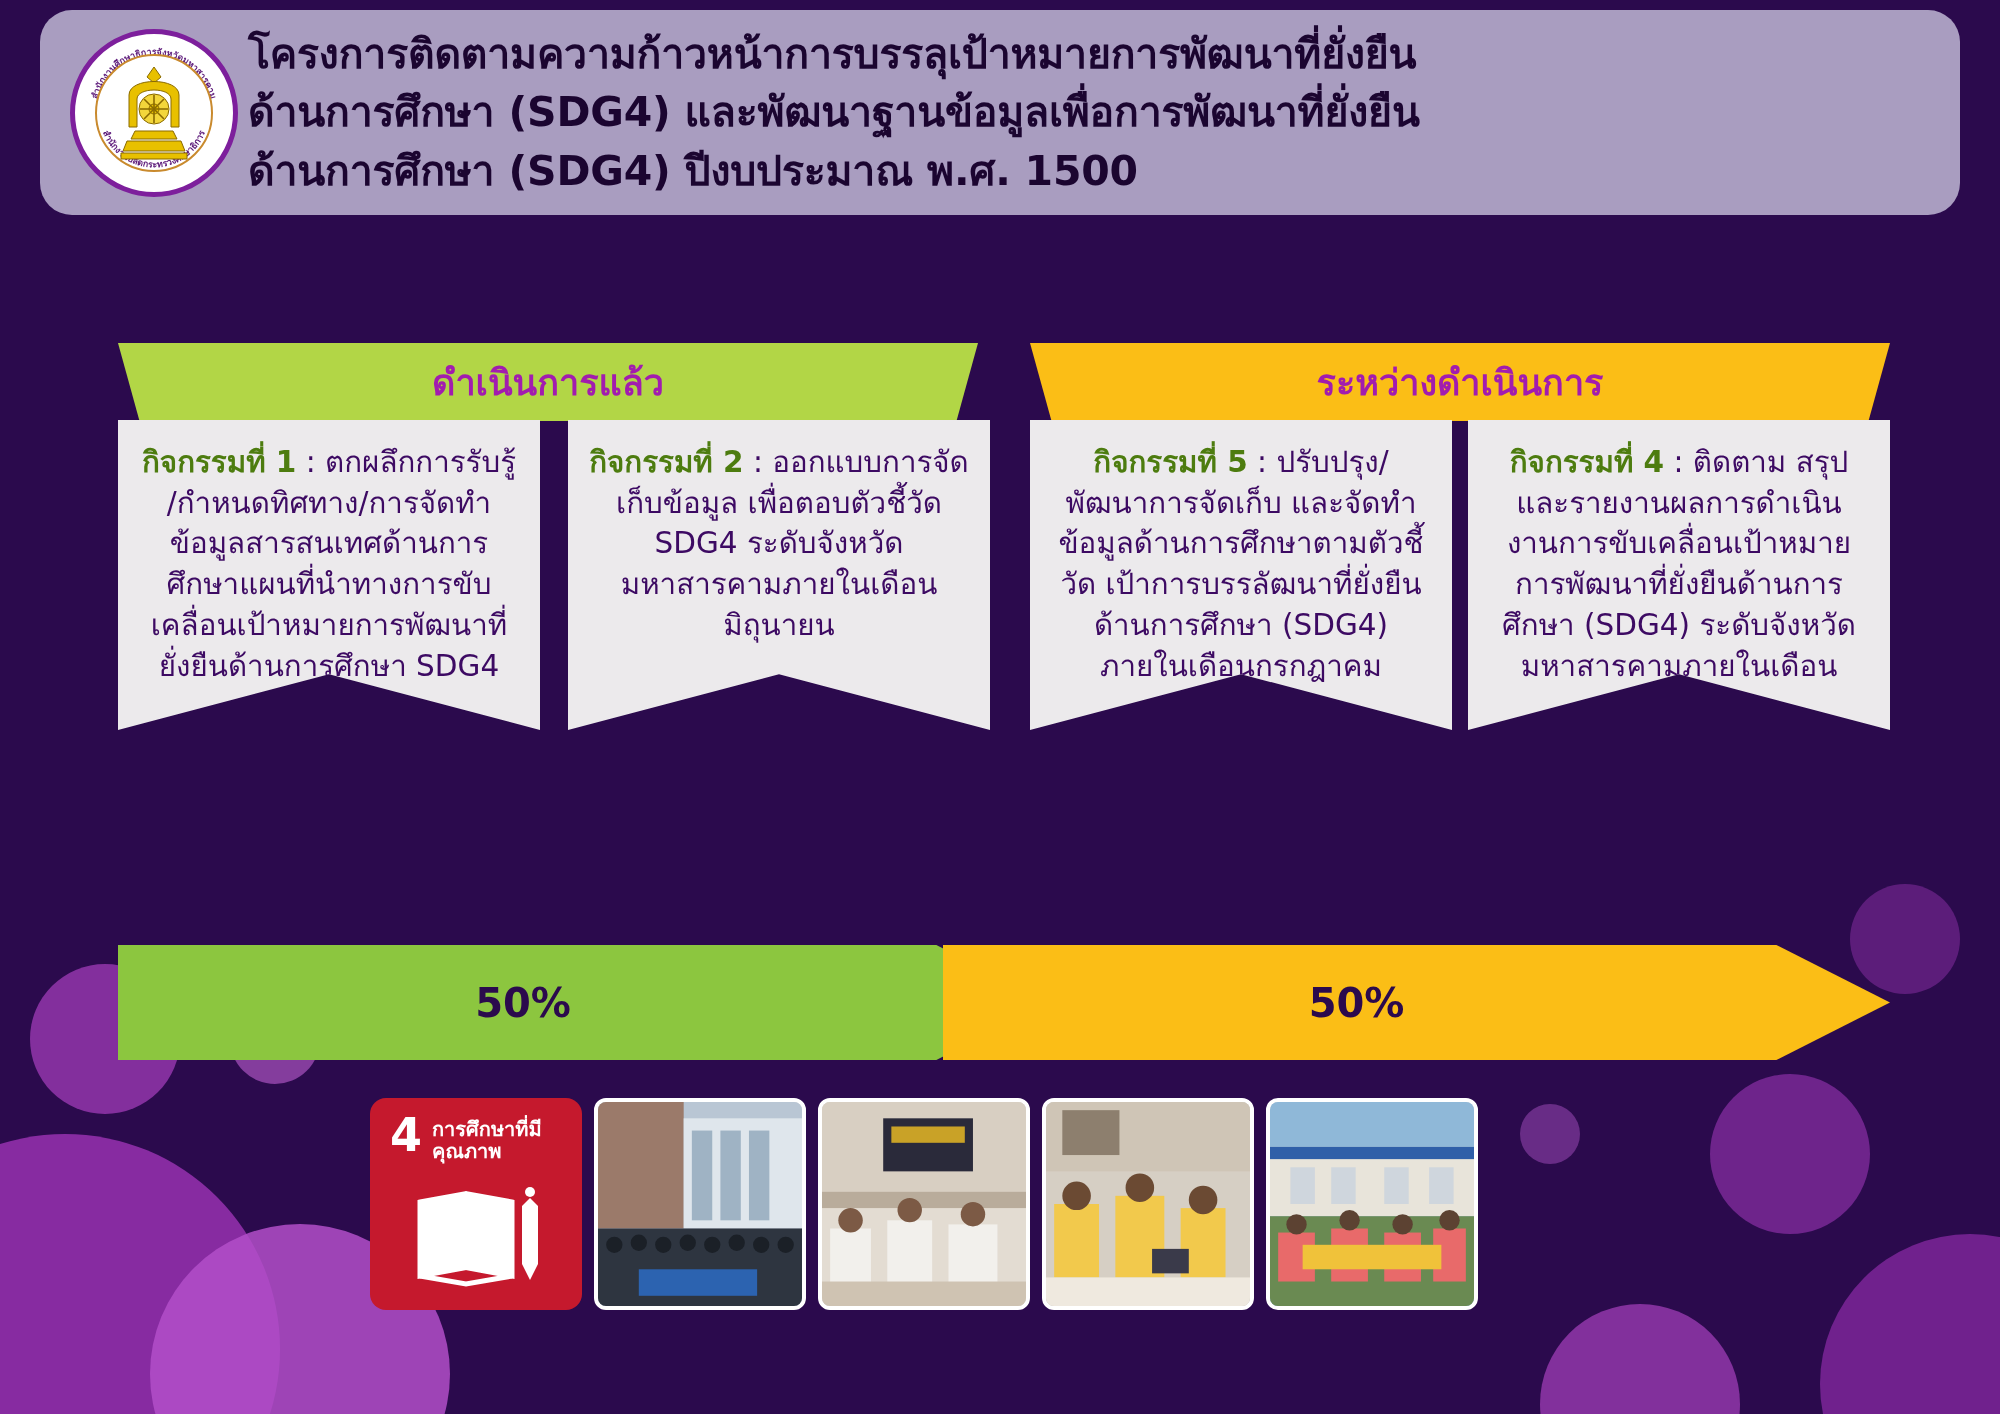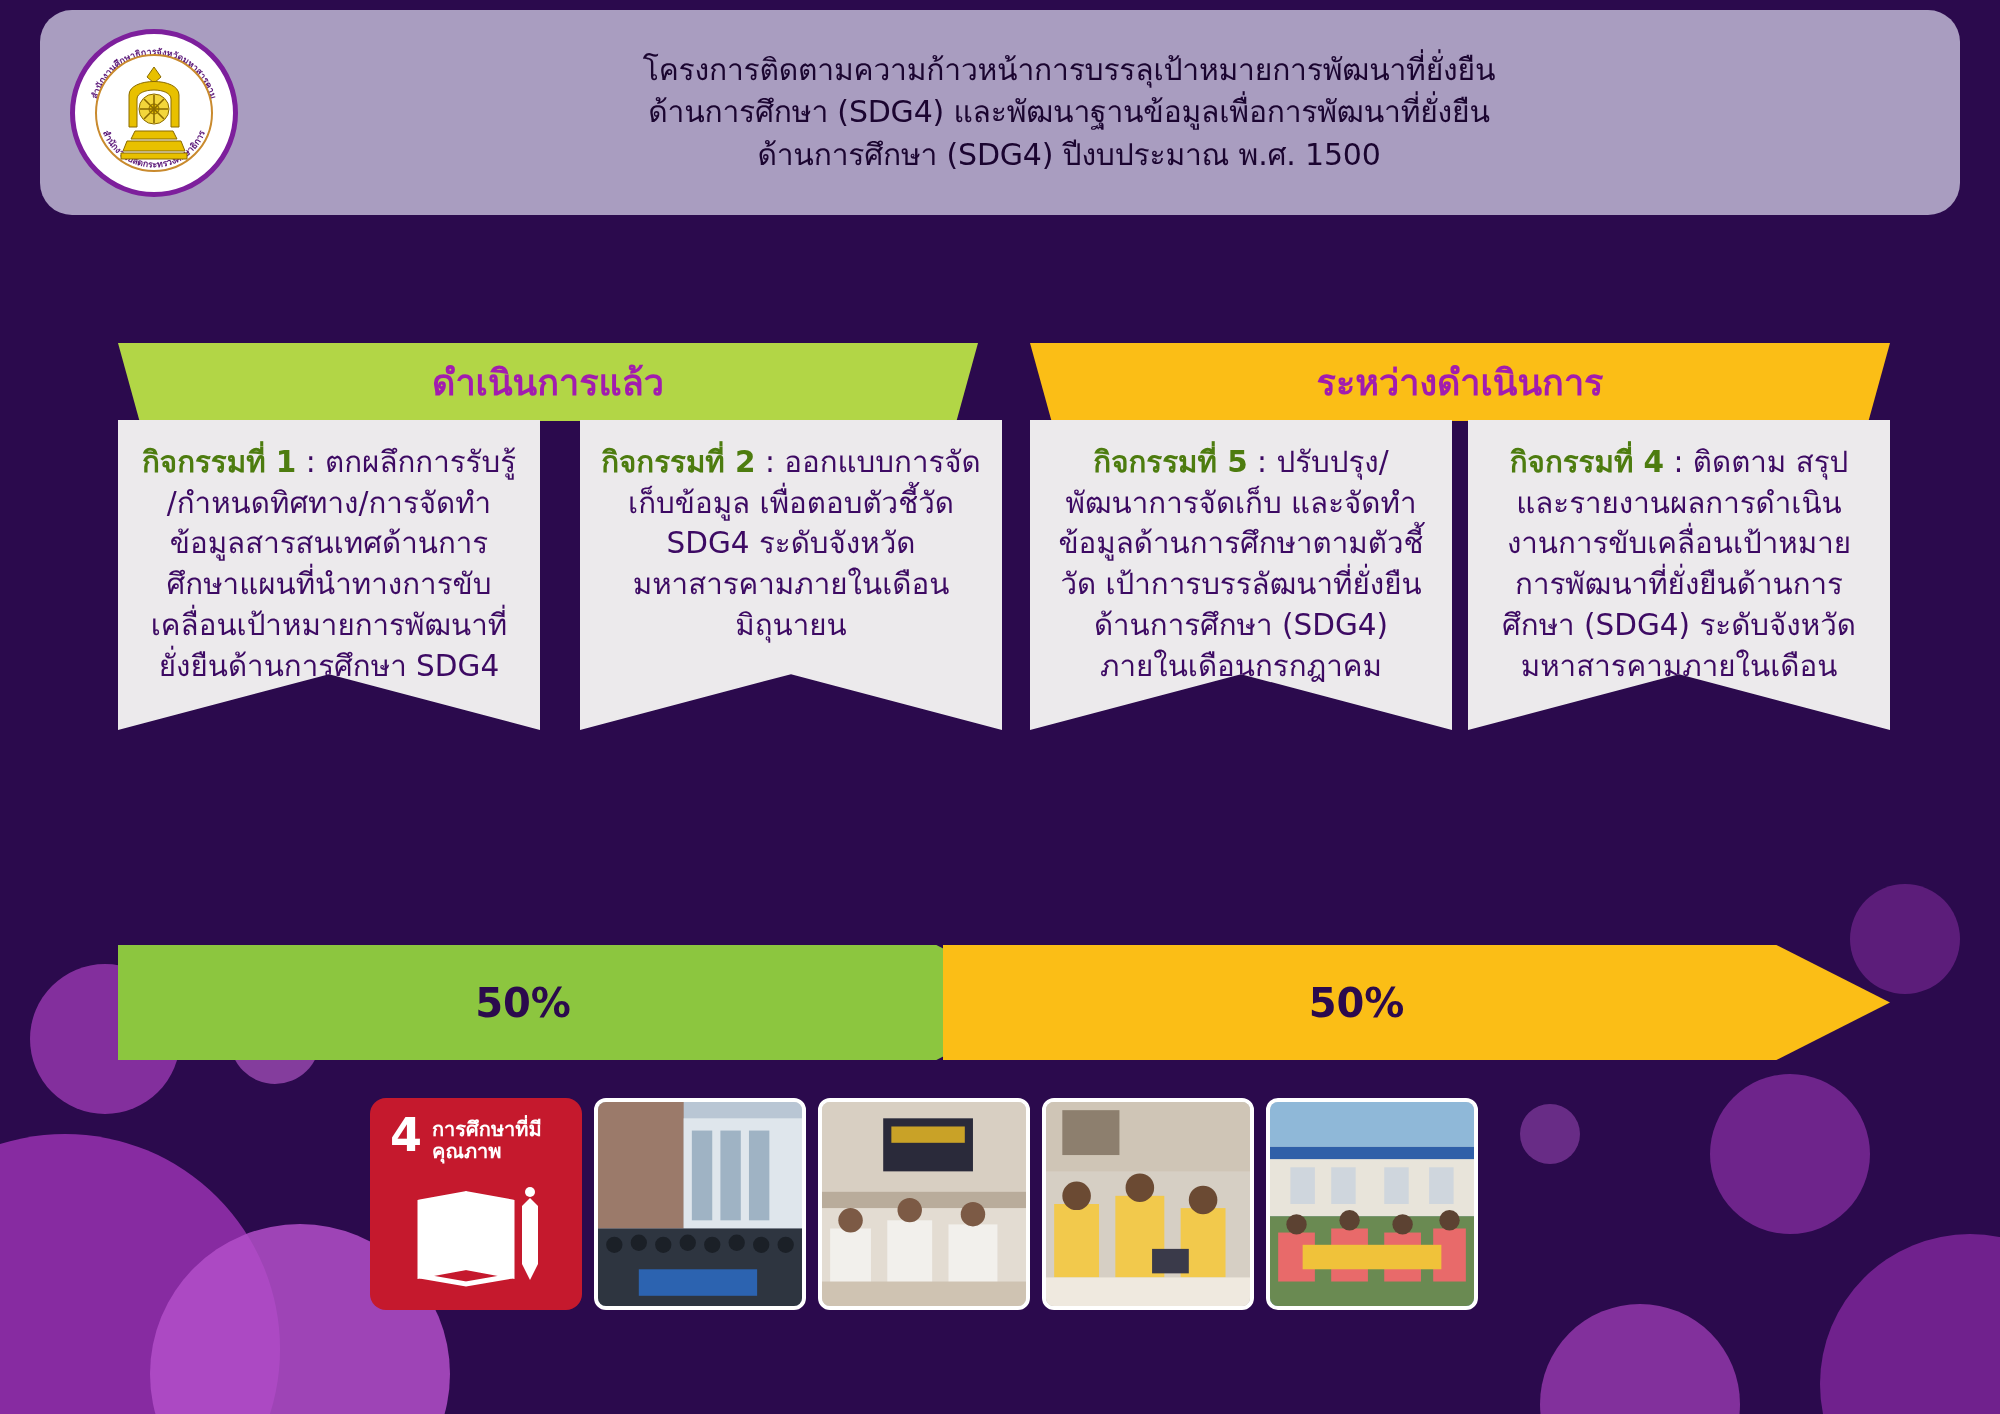--- a/index.html
+++ b/index.html
@@ -58,24 +58,23 @@
     position: relative;
   }
   .seal-emblem { width: 86px; height: 96px; }
   .seal-ring-text {
     position: absolute; inset: 0;
   }
   .seal-ring-text text { font-size: 9.5px; fill: #5d1a7a; font-weight: bold; }
 
   .header-title {
     flex: 1;
-    text-align: center;
     color: #1b0530;
-    font-weight: normal;
-    font-size: 30px;
+    font-weight: bold;
+    font-size: 41px;
     line-height: 1.42;
     padding: 0 40px 0 10px;
     letter-spacing: -0.2px;
   }
   .header-title .line { display: block; white-space: nowrap; }
 
   
   .banner {
     position: absolute;
     height: 78px;
@@ -98,21 +97,21 @@
     background: #eceaec;
     clip-path: polygon(0 0, 100% 0, 100% 100%, 50% 82%, 0 100%);
     padding: 22px 18px 0 18px;
     text-align: center;
     color: #3d0a63;
     font-size: 29.5px;
     line-height: 1.38;
   }
   .card b { font-weight: bold; color: #4d7c0f; }
   .card-1 { left: 118px; }
-  .card-2 { left: 580px; }
+  .card-2 { left: 568px; }
   .card-3 { left: 1030px; }
   .card-4 { left: 1468px; }
 
   .card-body { display: block; }
 
   
   .arrow-wrap { position: absolute; left: 118px; top: 945px; width: 1772px; height: 94px; }
   .arrow {
     position: absolute; top: 0; height: 115px;
     display: flex; align-items: center; justify-content: center;

